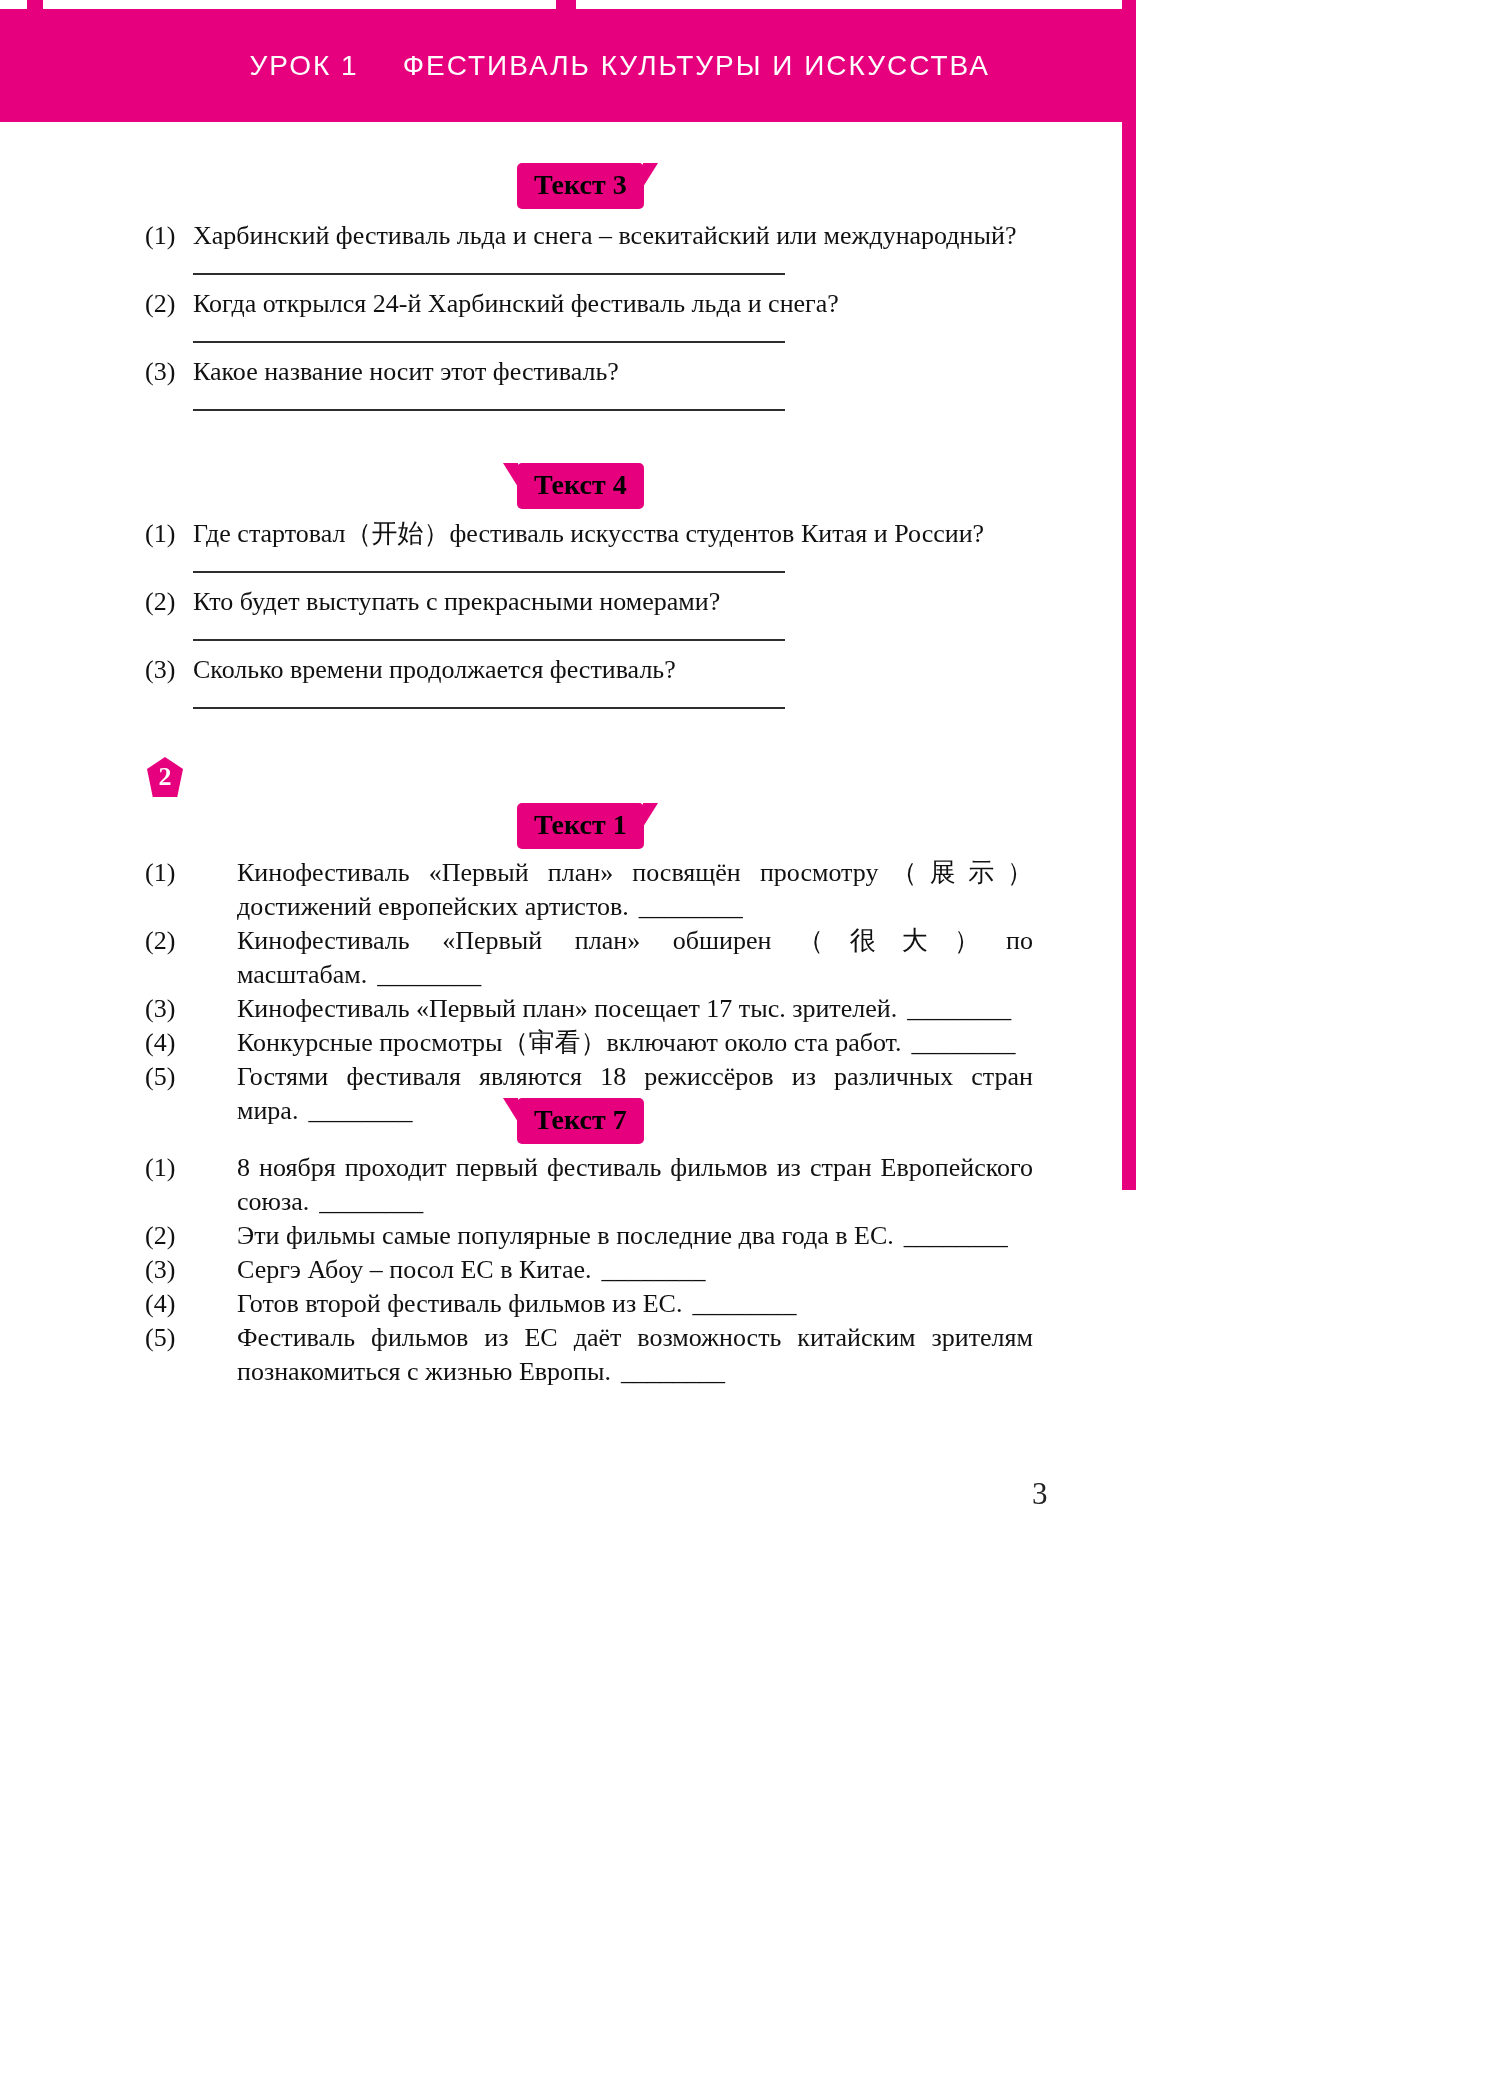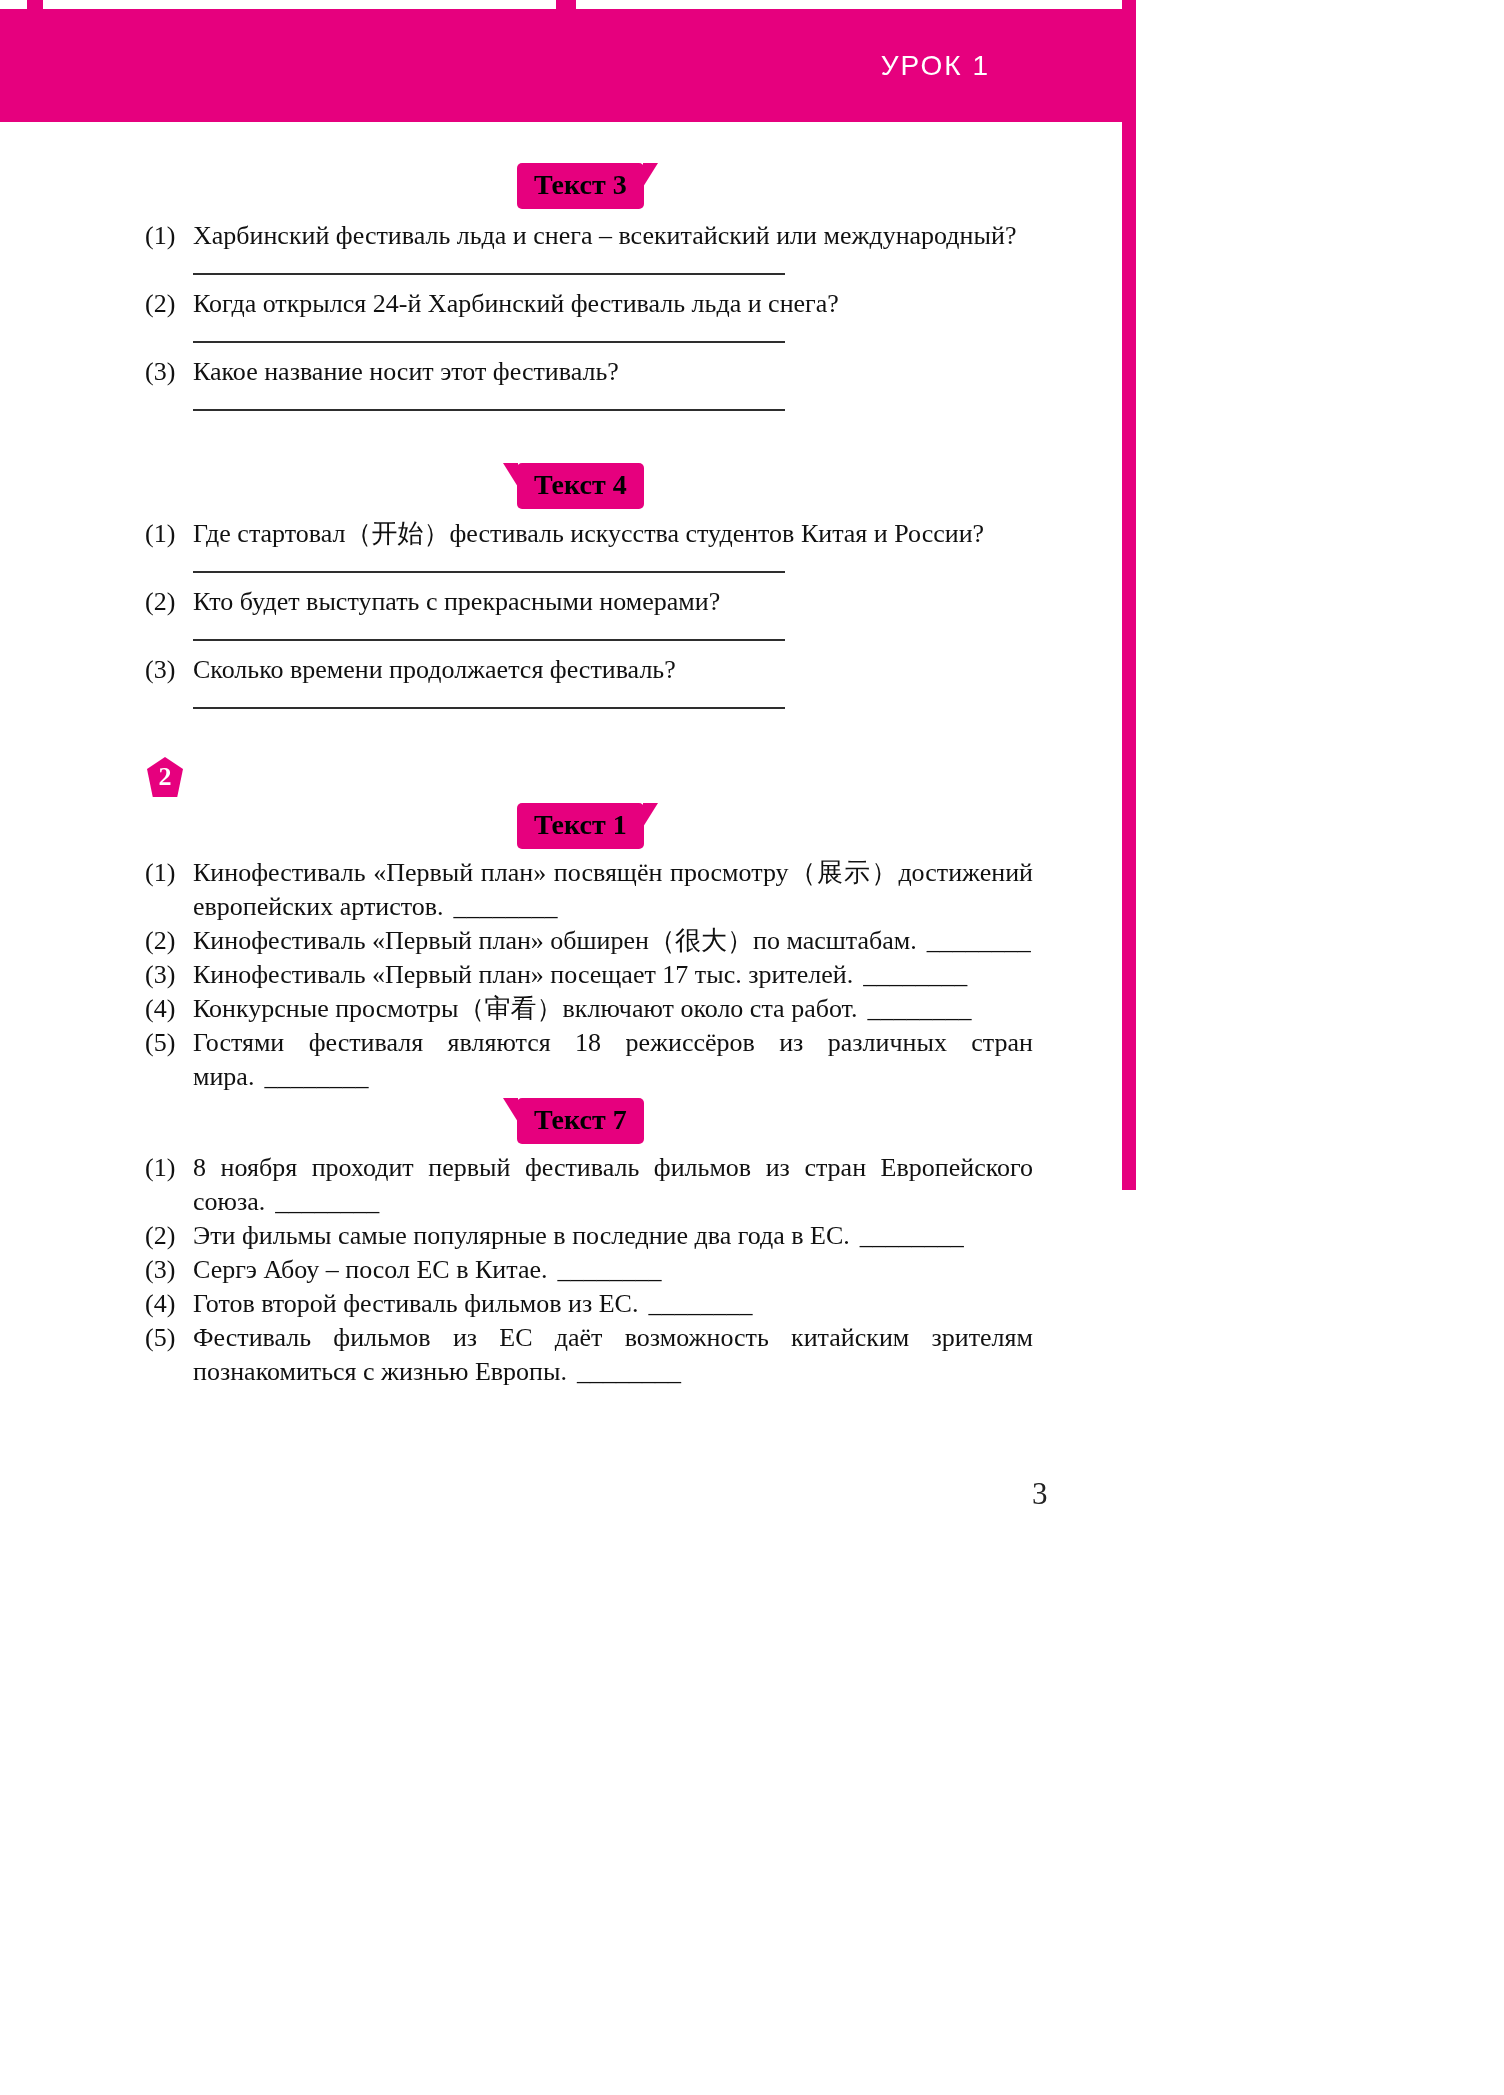--- a/index.html
+++ b/index.html
@@ -61,21 +61,21 @@
   .q .num { flex:0 0 48px; }
   .q .body { flex:1; }
   .answer-line {
     margin-left:48px; width:592px; height:0;
     border-bottom:2px solid #2e2e2e;
     margin-top:20px; margin-bottom:11px;
   }
 
   .stmt { display:flex; font-size:26px; line-height:34px; }
   .stmt .num { flex:0 0 48px; }
-  .stmt .body { flex:1; text-align:justify; }
+  .stmt .body { flex:1; text-align:justify;margin-left:44px; }
   .stmt .blank { margin-left:10px; white-space:nowrap; }
 
   
   .task2 { position:absolute; left:147px; top:757px; display:flex; align-items:center; gap:12px; }
   .task2-num {
     width:36px; height:40px; background:var(--accent); color:#fff;
     display:flex; align-items:center; justify-content:center;
     font-weight:bold; font-size:26px;
     clip-path:polygon(50% 0, 100% 30%, 84% 100%, 16% 100%, 0 30%);
   }
@@ -86,20 +86,21 @@
 </head>
 <body>
 
 <div class="page">
 
   <div class="mark mark-left"></div>
   <div class="mark mark-center"></div>
 
   <div class="band">
     <span>УРОК 1</span>
+    <span>ФЕСТИВАЛЬ КУЛЬТУРЫ И ИСКУССТВА</span>
   </div>
 
   <div class="side-strip"></div>
 
   <div class="badge badge-t3 notch-right">Текст 3</div>
   <div class="block t3-block">
     <div class="q">
       <span class="num">(1)</span>
       <span class="body">Харбинский фестиваль льда и снега – всекитайский или международный?</span>
     </div>

